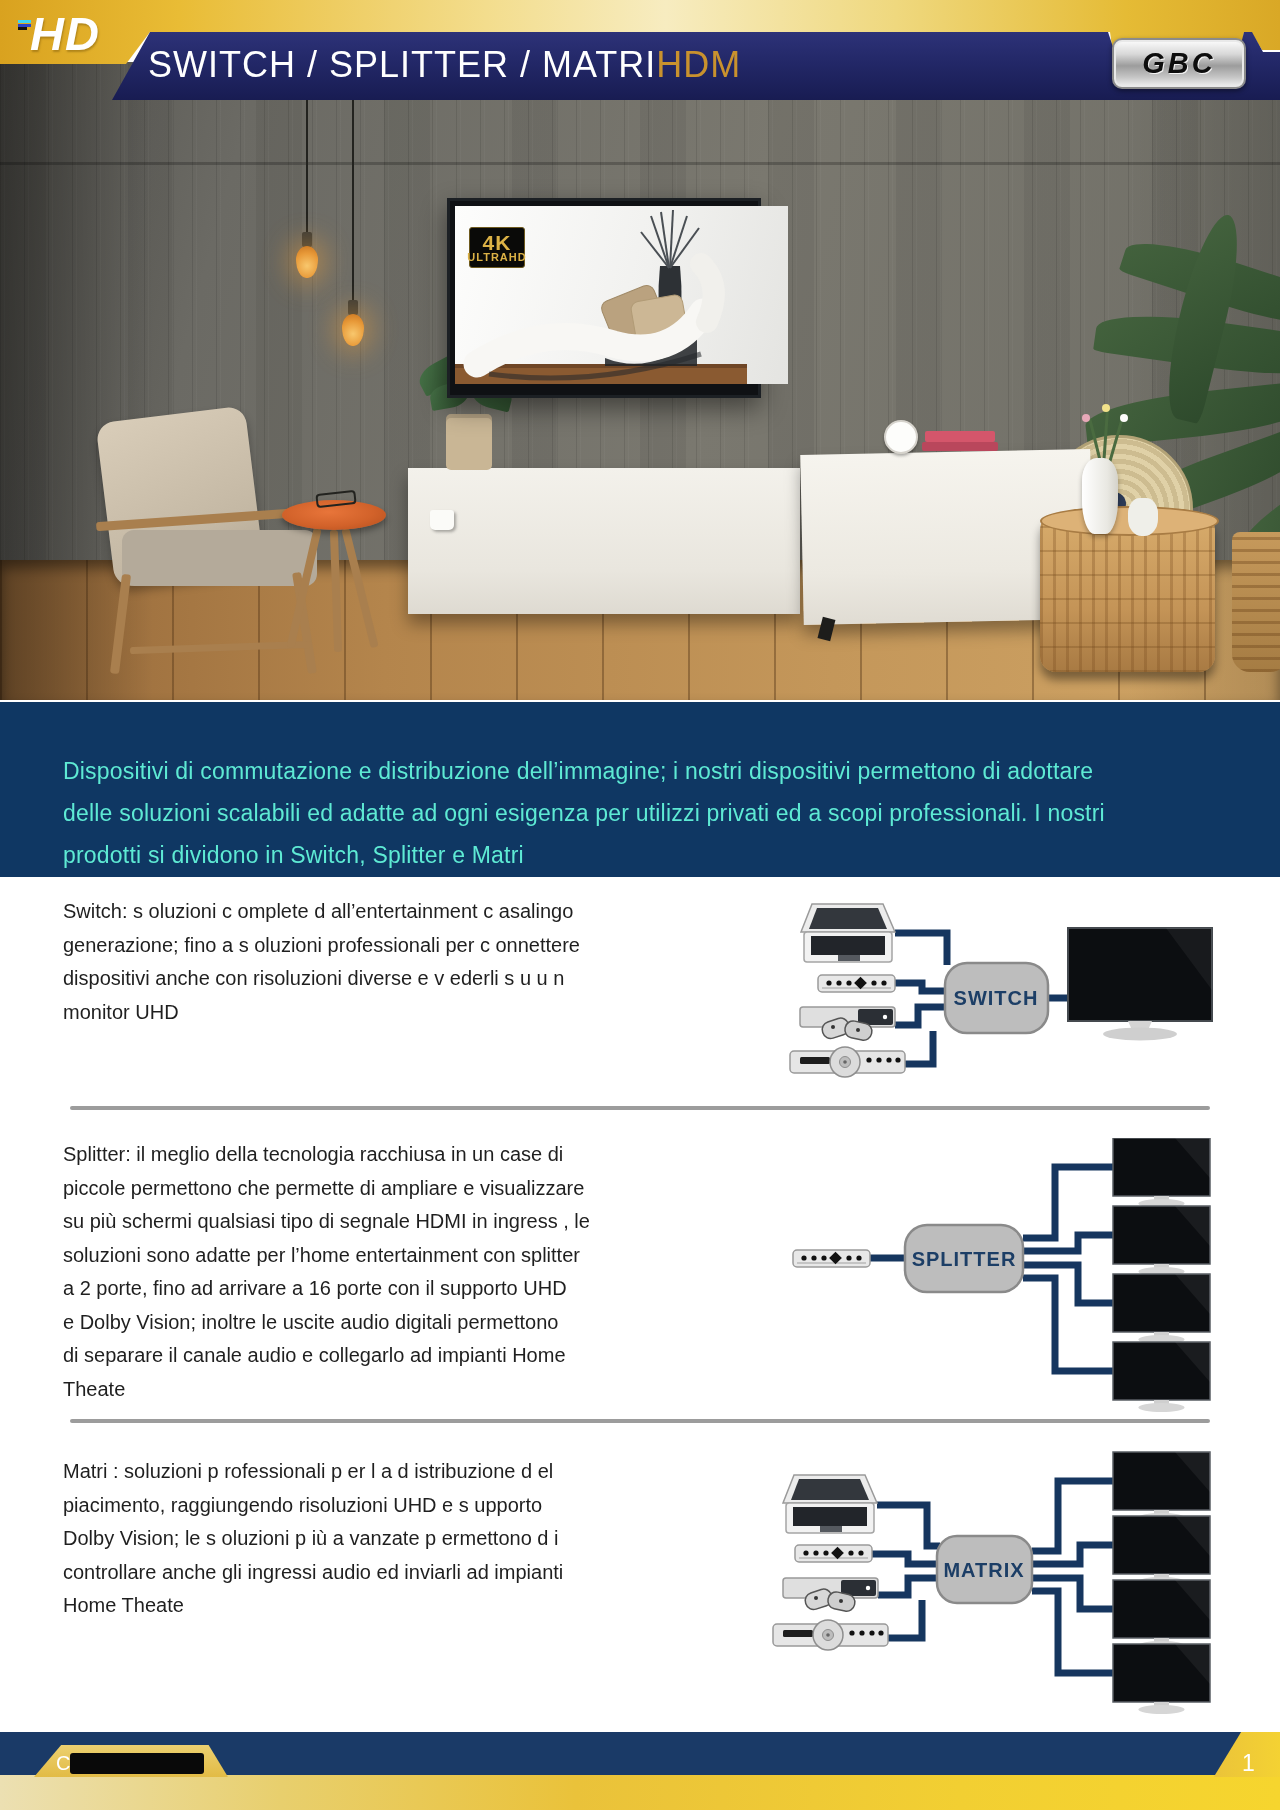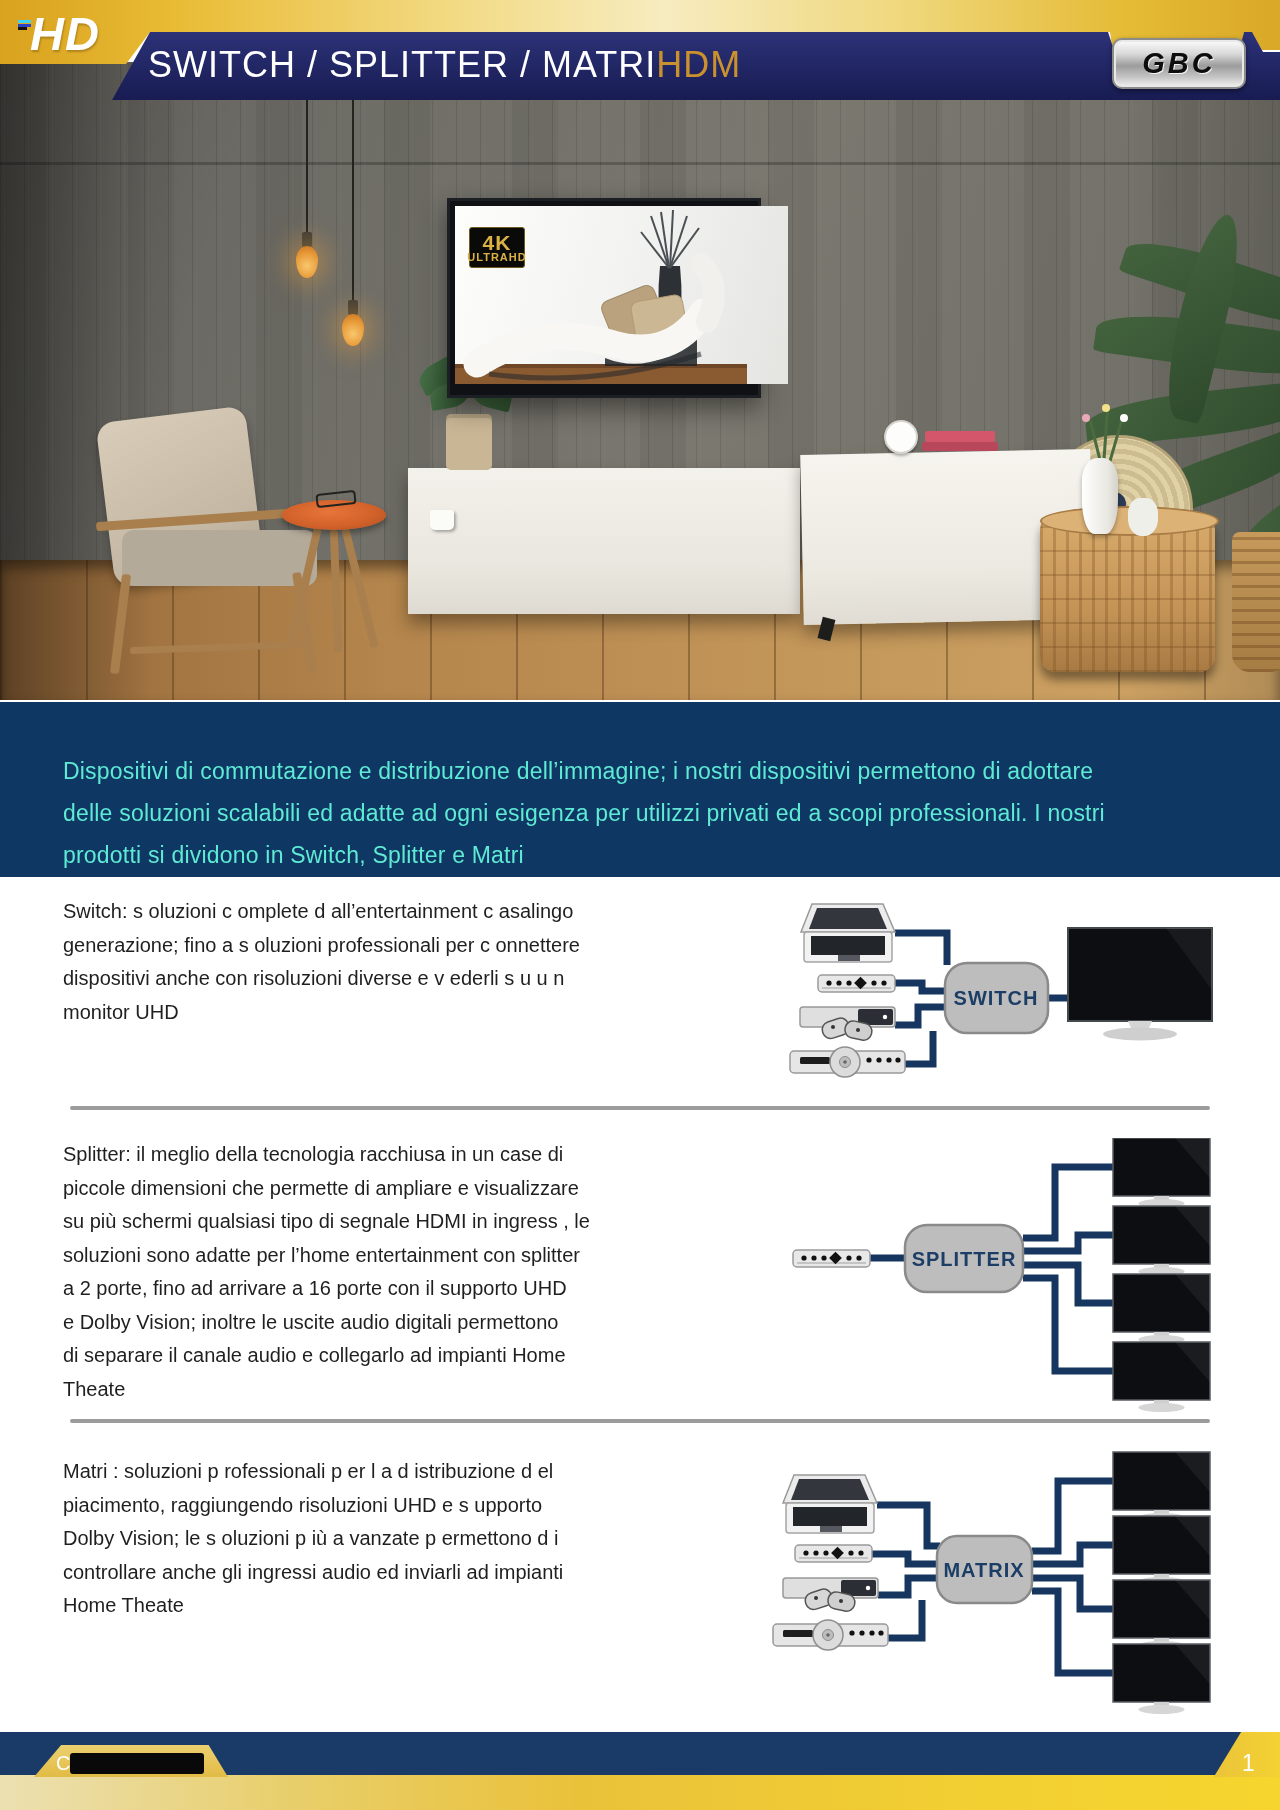--- a/index.html
+++ b/index.html
@@ -330,21 +330,21 @@
       <rect class="nodebox" x="295" y="68" width="103" height="70" rx="22"></rect>
       <text class="nodelabel" x="346" y="110" text-anchor="middle">SWITCH</text>
       <use href="#ic-monitor" x="418" y="33"></use>
     </svg>
   </div>
   <div class="abs divider" style="top:1106px;"></div>
 
   <div class="abs section" style="top:1110px;height:309px;">
     <div class="abs para" style="top:28px;">
       <div>Splitter: il meglio della tecnologia racchiusa in un case di</div>
-      <div>piccole dimensioni che permette di ampliare e visualizzare</div>
+      <div>piccole permettono che permette di ampliare e visualizzare</div>
       <div>su più schermi qualsiasi tipo di segnale HDMI in ingress , le</div>
       <div>soluzioni sono adatte per l’home entertainment con splitter</div>
       <div>a 2 porte, fino ad arrivare a 16 porte con il supporto UHD</div>
       <div>e Dolby Vision; inoltre le uscite audio digitali permettono</div>
       <div>di separare il canale audio e collegarlo ad impianti Home</div>
       <div>Theate</div>
     </div>
     <svg class="diagram" style="left:650px;top:28px;" width="580" height="278" viewBox="0 0 580 278">
       <path class="wire" d="M220 120 H258"></path>
       <path class="wire" d="M373 100 H405 V29 H466"></path>

